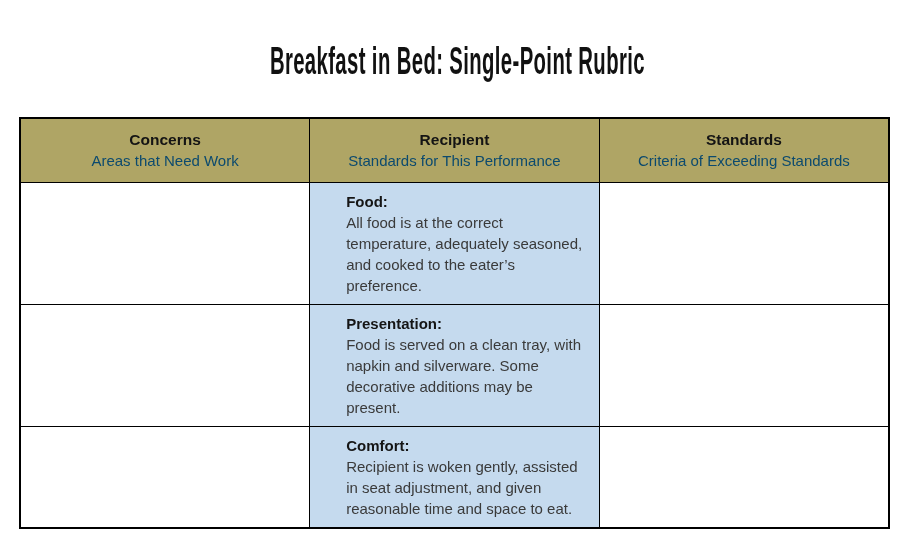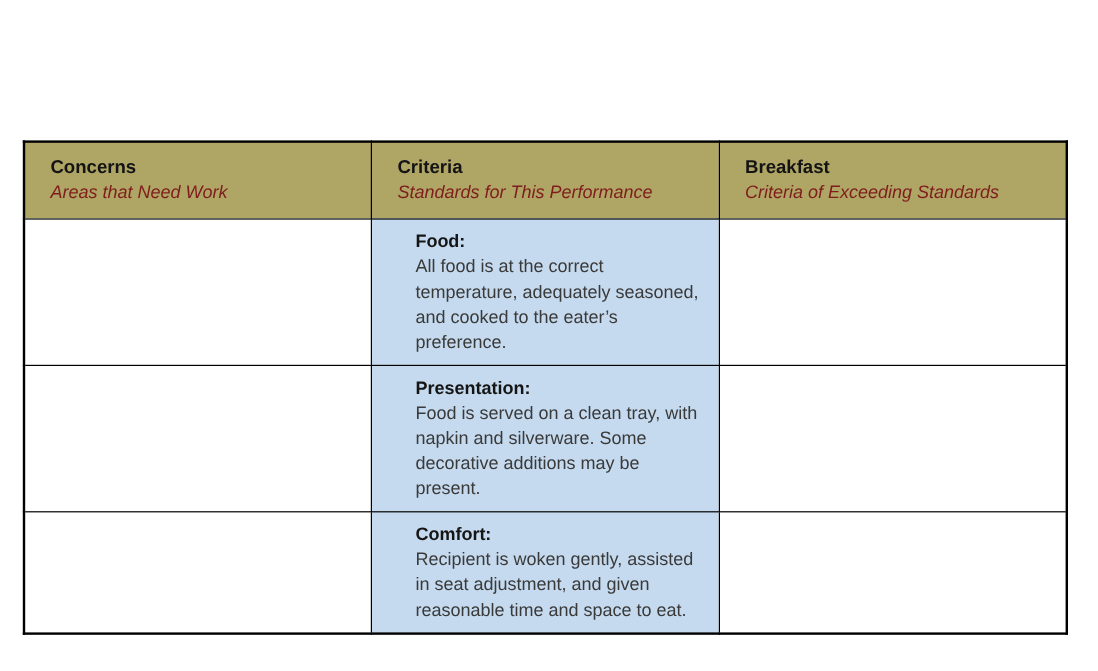--- a/index.html
+++ b/index.html
@@ -42,35 +42,34 @@
   table.rubric col { width: 33.333%; }
   table.rubric th, table.rubric td {
     border: 1px solid var(--border, #000);
     vertical-align: top;
     padding-left: 36px;
   }
 
   tr.header-row th {
     background: var(--header-bg, #afa565);
     height: 64px;
-    text-align: left;
+    text-align: center;
     vertical-align: middle;
     font-weight: normal;
     padding: 6px 21px;
   }
   .h-main {
     font-weight: bold;
     font-size: 15.5px;
     color: #141414;
     line-height: 21px;
   }
   .h-sub {
-    font-style: italic;
     font-size: 15px;
-    color: #7f1d1d;
+    color: #0c4a6e;
     line-height: 21px;
   }
 
   tr.body-row-1 td { height: 106px; }
   tr.body-row-2 td { height: 104px; }
   tr.body-row-3 td { height: 72px; }
 
   td.blank { background: #ffffff; }
 
   td.criteria {
@@ -84,39 +83,42 @@
     display: block;
     font-weight: bold;
     color: #151515;
   }
 </style>
 </head>
 <body>
 
 <div class="page">
 
+  <h1 class="title">
+    <span class="title-inner">Breakfast in Bed: Single-Point Rubric</span>
+  </h1>
 
   <table class="rubric">
     <colgroup>
         <col>
         <col>
         <col>
       </colgroup>
     <thead>
       <tr class="header-row">
         <th>
           <div class="h-main">Concerns</div>
           <div class="h-sub">Areas that Need Work</div>
         </th>
         <th>
-          <div class="h-main">Criteria</div>
+          <div class="h-main">Recipient</div>
           <div class="h-sub">Standards for This Performance</div>
         </th>
         <th>
-          <div class="h-main">Breakfast</div>
+          <div class="h-main">Standards</div>
           <div class="h-sub">Criteria of Exceeding Standards</div>
         </th>
       </tr>
     </thead>
     <tbody>
       <tr class="body-row-1">
         <td class="blank"></td>
         <td class="criteria">
           <strong class="crit-label">Food:</strong>
           <span class="crit-text">All food is at the correct temperature, adequately seasoned, and cooked to the eater’s preference.</span>

